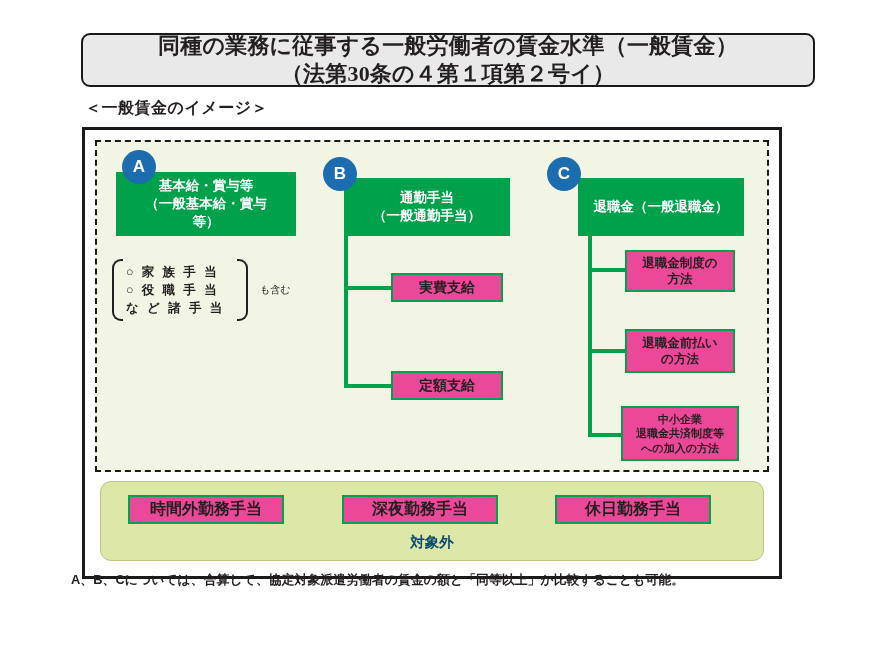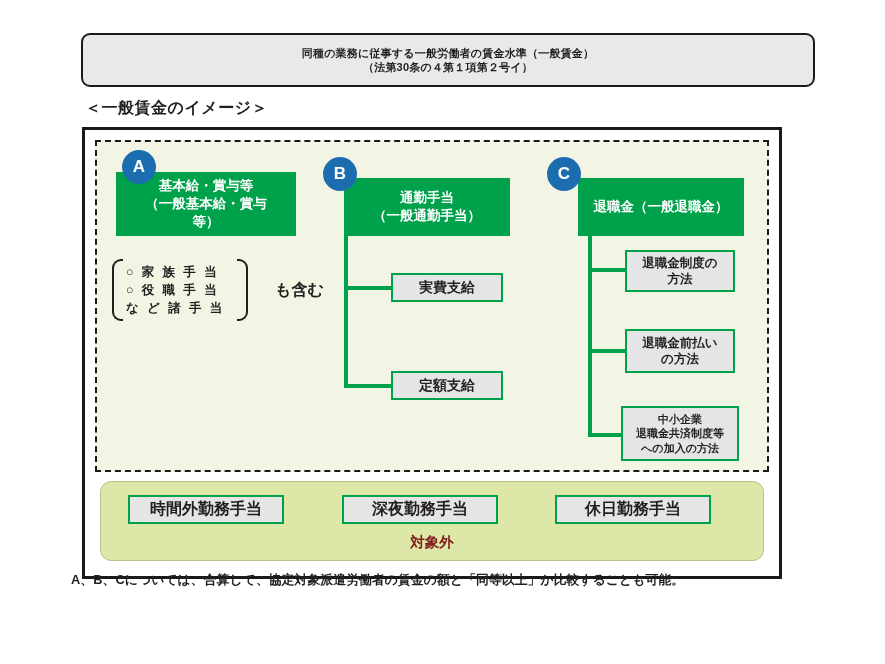--- a/index.html
+++ b/index.html
@@ -27,24 +27,25 @@
     background: #e9e9e9;
     border: 2px solid #1a1a1a;
     border-radius: 9px;
     display: flex;
     flex-direction: column;
     align-items: center;
     justify-content: center;
     line-height: 1.28;
   }
   #title-banner .tline {
-    font-size: 11px;
+    font-size: 22px;
     font-weight: bold;
     letter-spacing: 0.2px;
     white-space: nowrap;
+    font-family: Liberation Serif, serif;
   }
 
   
   #section-caption {
     position: absolute;
     left: 85px;
     top: 98px;
     font-size: 16px;
     font-weight: bold;
     letter-spacing: 0.5px;
@@ -99,21 +100,21 @@
     font-size: 17px;
     font-weight: bold;
     display: flex;
     align-items: center;
     justify-content: center;
     font-family: "Liberation Sans", sans-serif;
   }
   .leaf-box {
     position: absolute;
     box-sizing: border-box;
-    background: #e5e5e5;
+    background: #ec4899;
     border: 2.5px solid #00a14b;
     color: #231f20;
     font-weight: bold;
     display: flex;
     align-items: center;
     justify-content: center;
     text-align: center;
     line-height: 1.3;
   }
   .connector {
@@ -160,23 +161,23 @@
     border-radius: 0 9px 9px 0;
   }
   #allowance-bracket .aline {
     font-size: 12.5px;
     font-weight: bold;
     letter-spacing: 2.4px;
     line-height: 1.46;
     white-space: nowrap;
   }
   #allowance-suffix {
-    font-size: 16px;
-    font-weight: bold;
-    margin-left: 27px;
+    font-size: 10px;
+    font-weight: normal;
+    margin-left: 12px;
   }
 
   
   #excluded-panel {
     position: absolute;
     left: 100px;
     top: 481px;
     width: 664px;
     height: 80px;
     box-sizing: border-box;
@@ -192,21 +193,21 @@
     font-size: 16px;
   }
   #excluded-label {
     position: absolute;
     left: 0;
     right: 0;
     top: 51px;
     text-align: center;
     font-size: 14.5px;
     font-weight: bold;
-    color: #7f1d1d;
+    color: #0c4a6e;
     font-family: Liberation Mono, monospace;
   }
 
   
   #footnote {
     position: absolute;
     left: 71px;
     top: 572px;
     font-size: 12.8px;
     font-weight: bold;

